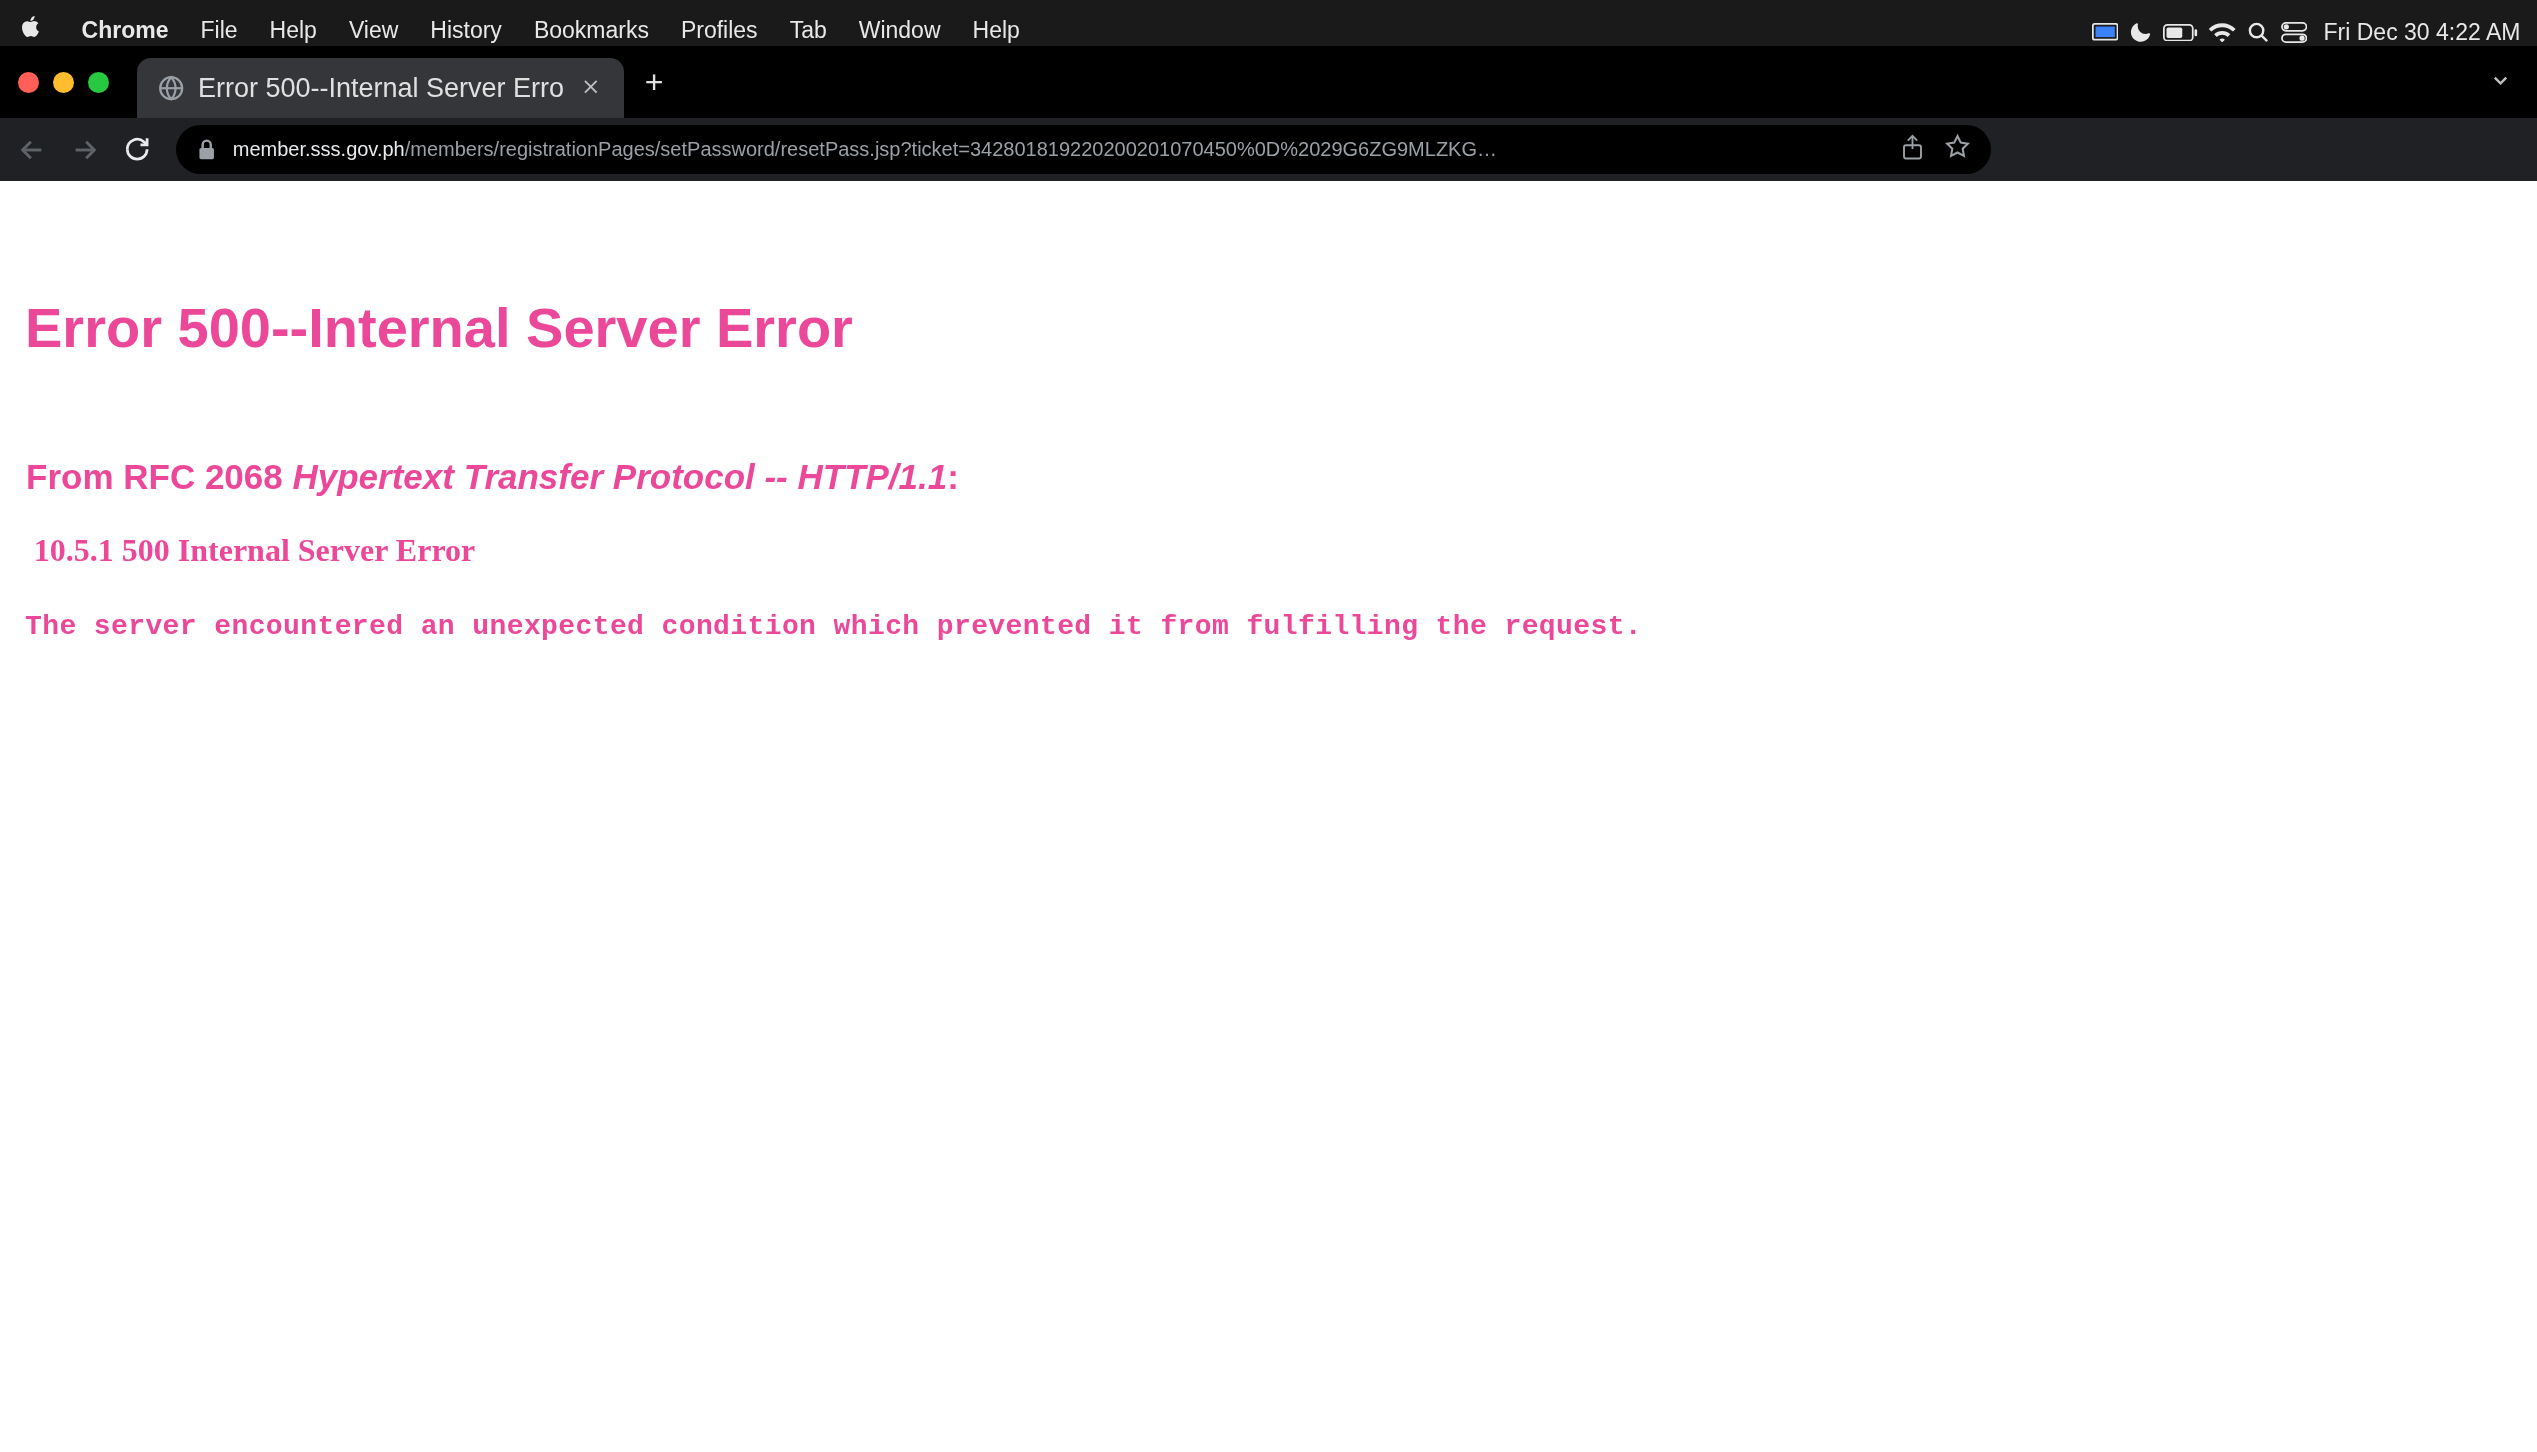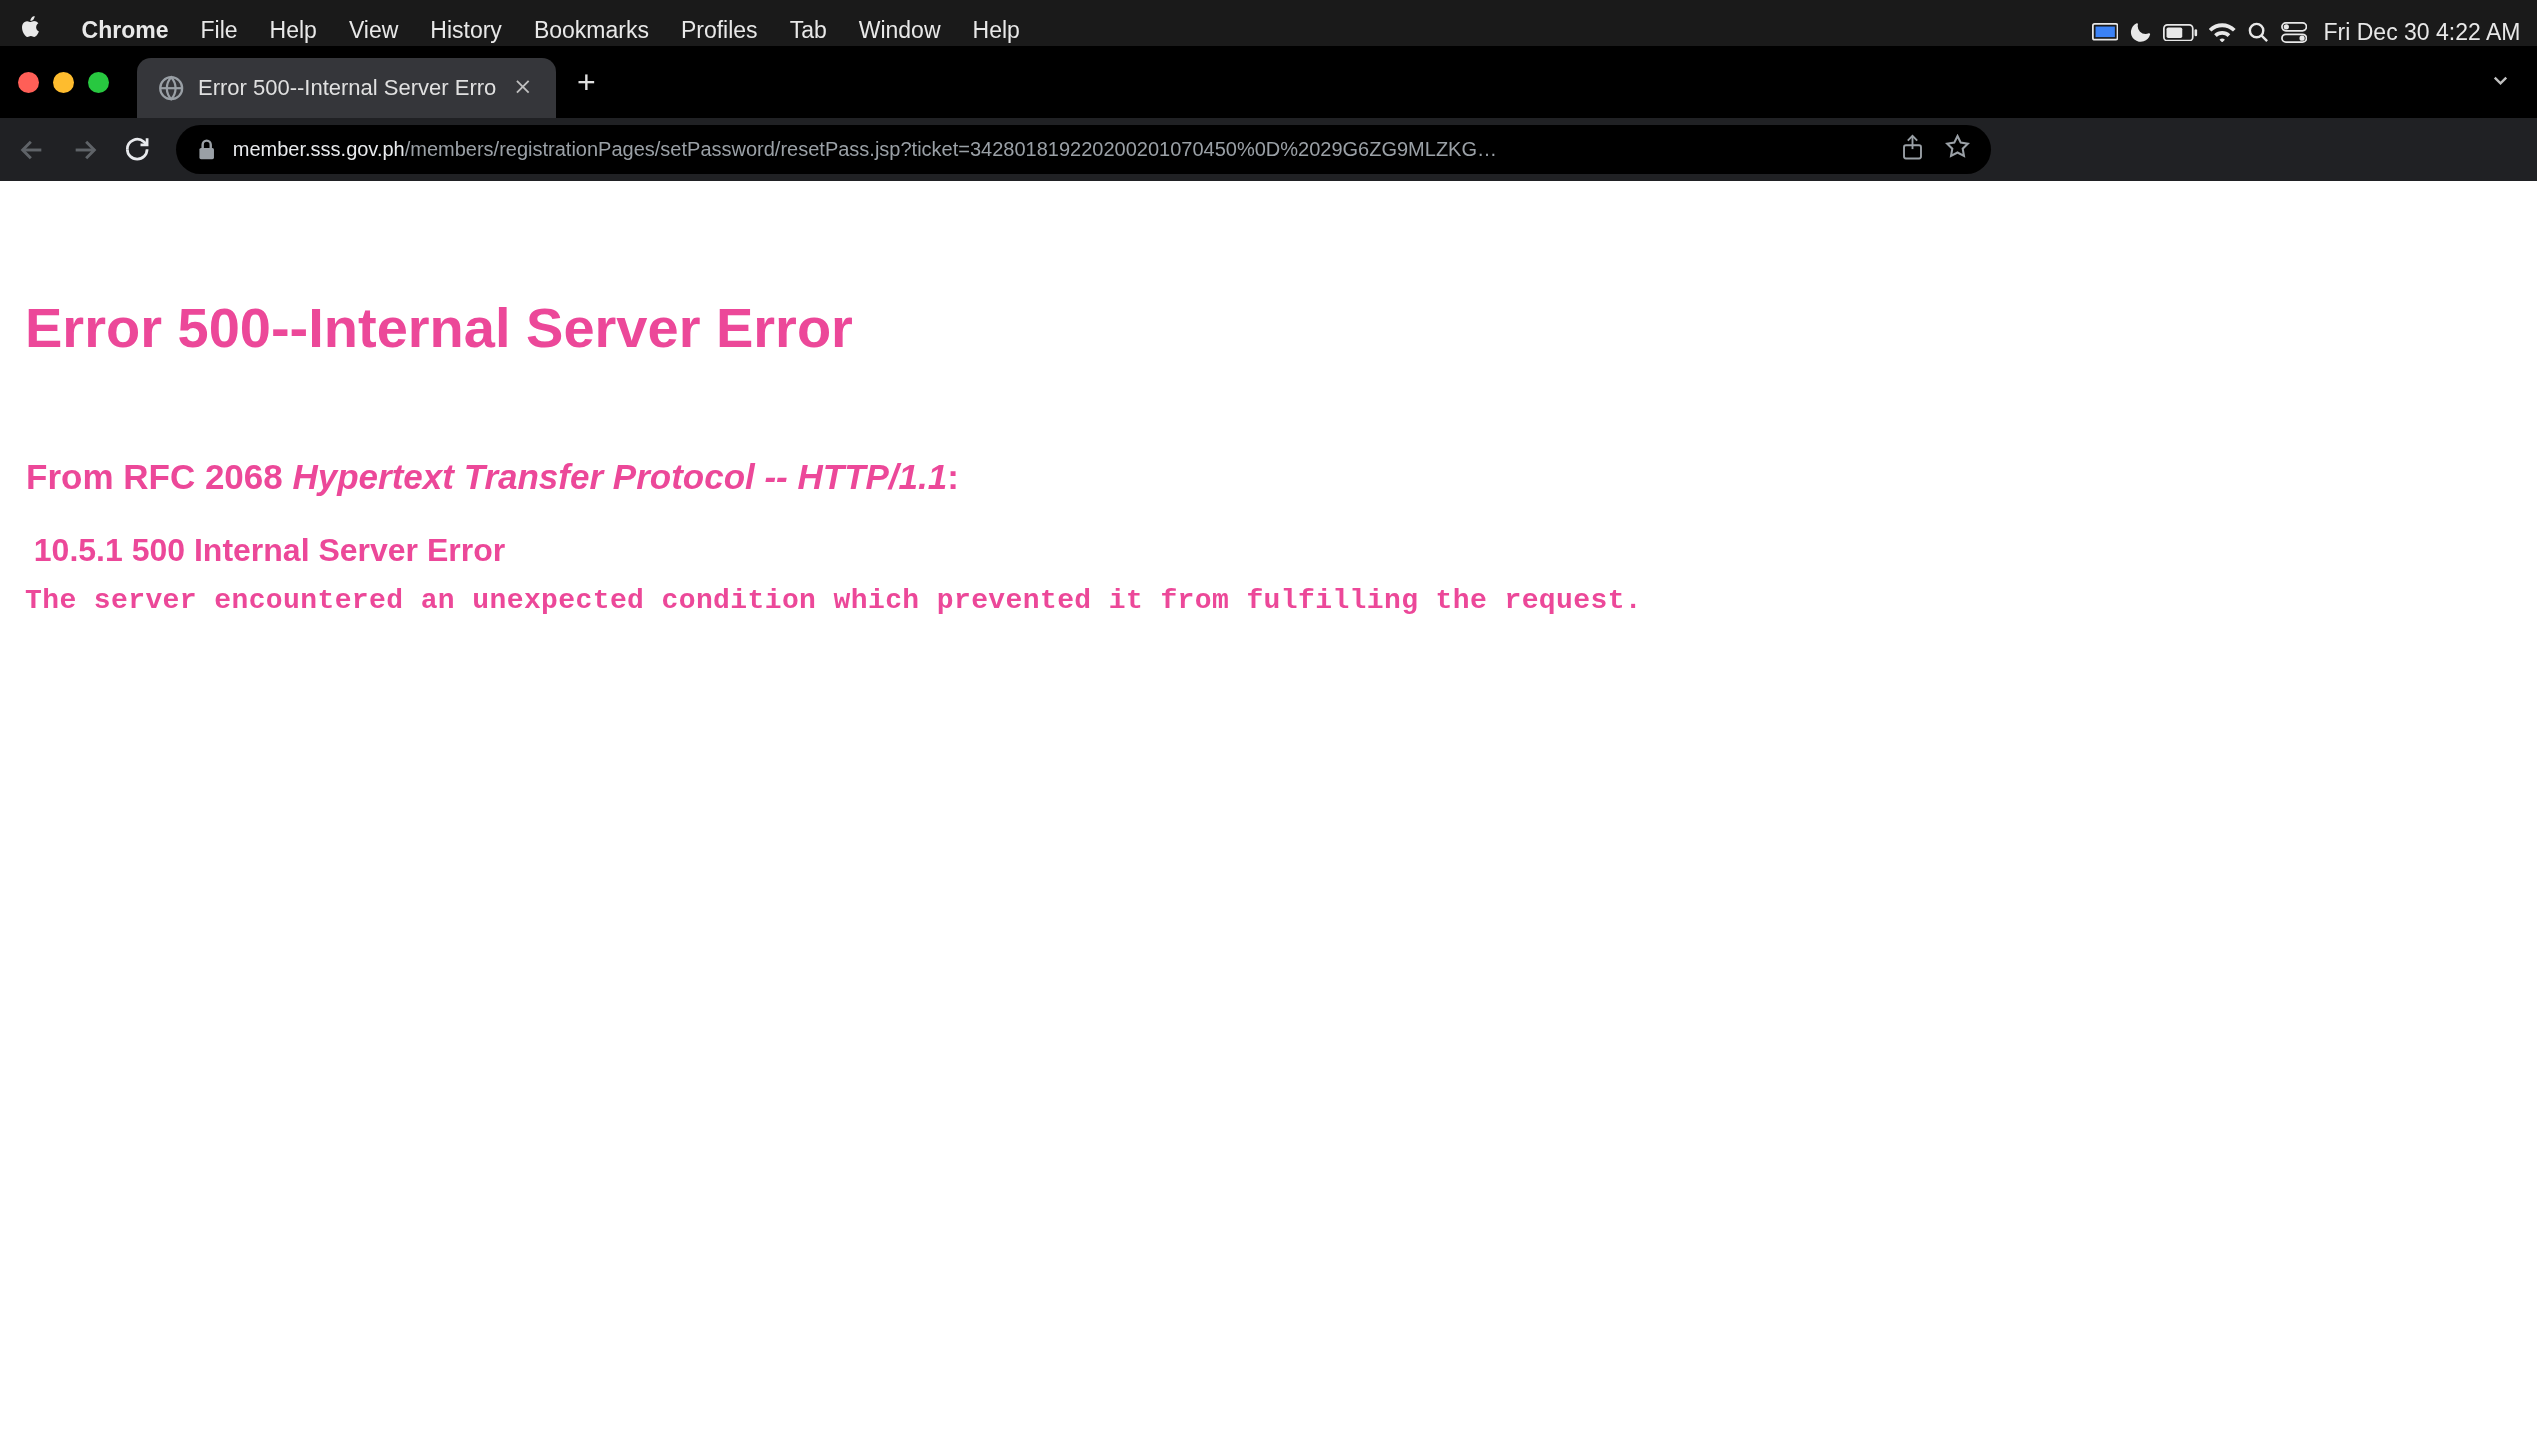--- a/index.html
+++ b/index.html
@@ -91,21 +91,21 @@
     .tab {
       background: #35363a;
       height: 60px;
       display: flex;
       align-items: center;
       padding: 0 21px;
       border-radius: 14px 14px 0 0;
       gap: 14px;
       min-width: 405px;
       color: #e0e0e0;
-      font-size: 22px;
+      font-size: 27px;
       margin-top: 12.3px;
     }
     
     .tab-favicon {
       width: 26.4px;
       height: 26.4px;
       display: inline-flex;
       align-items: center;
       justify-content: center;
       color: #9aa0a6;
@@ -226,23 +226,23 @@
       font-family: Arial, Helvetica, sans-serif;
     }
     
     .page-content h2 .italic {
       font-style: italic;
     }
     
     .page-content h3 {
       font-size: 32px;
       font-weight: 800;
-      margin-bottom: 16px;
+      margin-bottom: 42px;
       margin-left: 8.8px;
-      font-family: Liberation Sans, sans-serif;
+      font-family: Liberation Serif, serif;
     }
     
     .page-content p.mono {
       font-family: "Courier New", Courier, monospace;
       font-size: 28px;
       font-weight: 600;
       margin-left: 0;
       letter-spacing: 0.4px;
     }
   </style>

